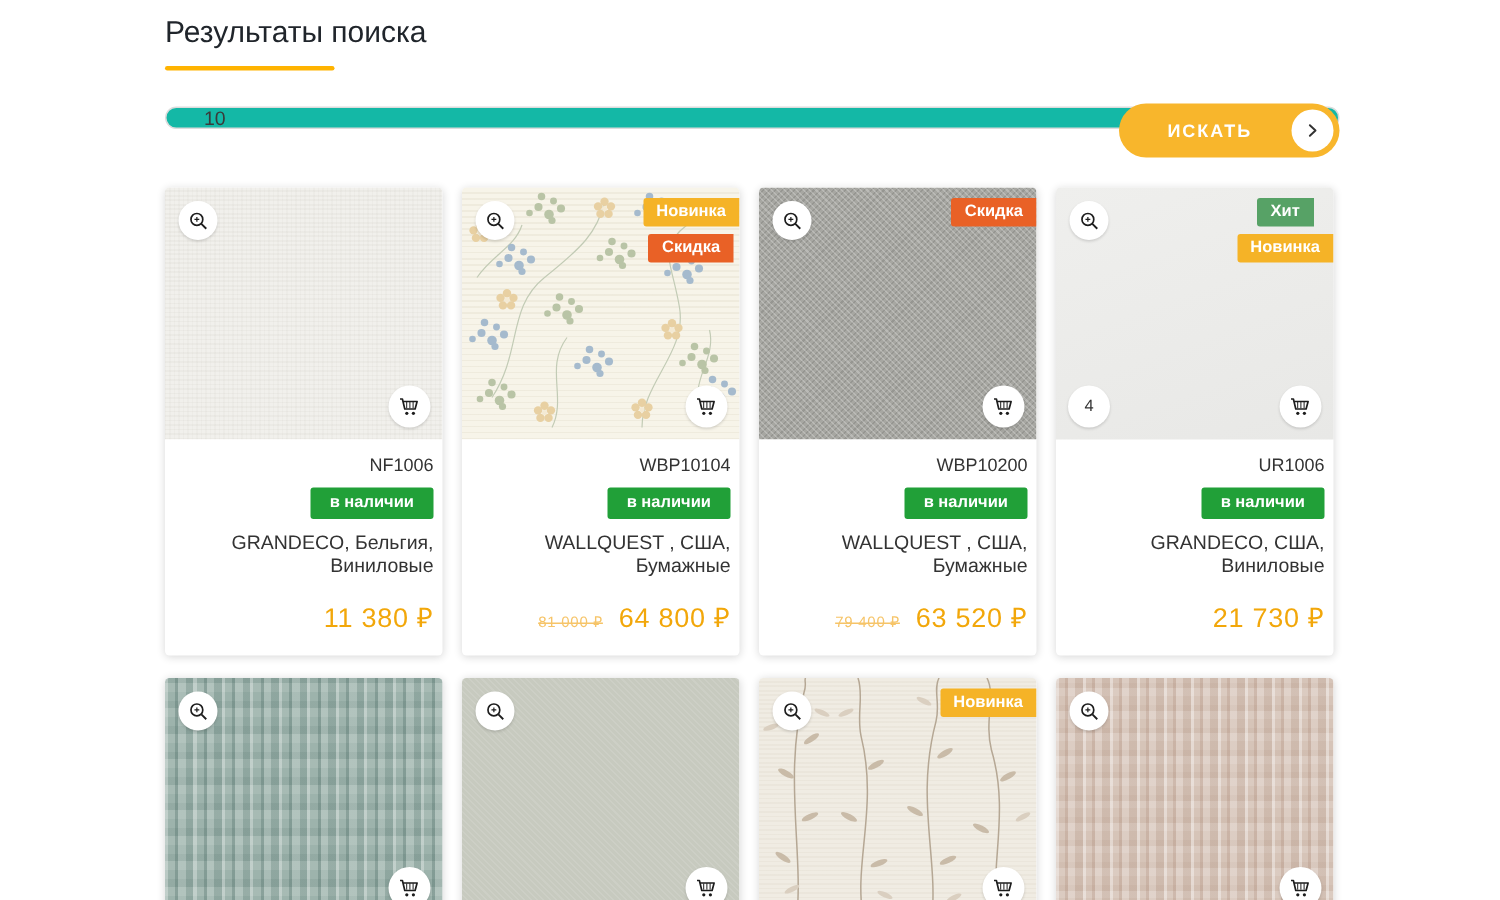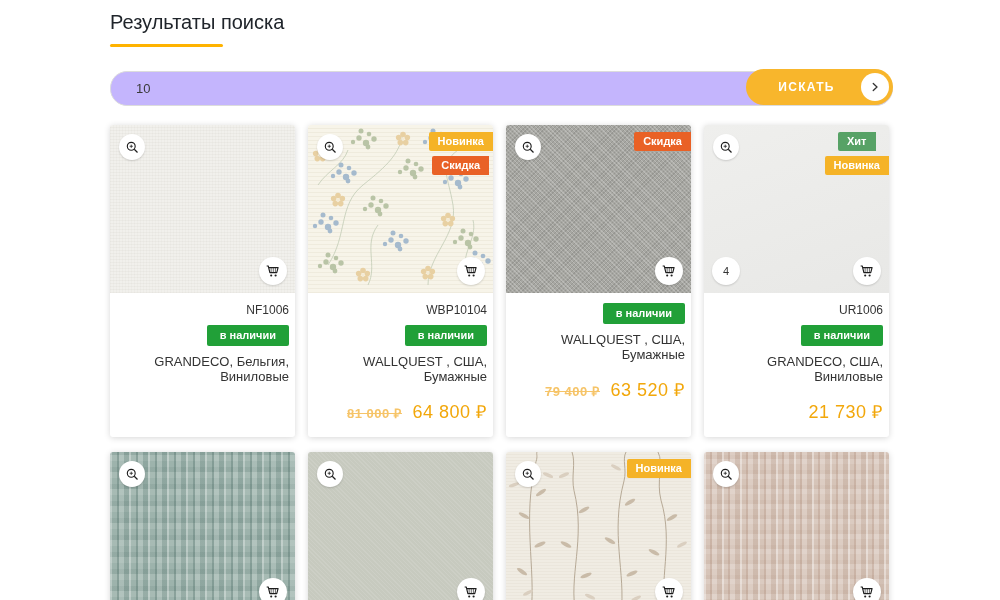--- a/index.html
+++ b/index.html
@@ -4,23 +4,23 @@
 <style>
   * { margin:0; padding:0; box-sizing:border-box; }
   html,body { width:1000px; height:600px; overflow:hidden; background:#ffffff;
     font-family:"Liberation Sans", sans-serif; }
   .page { position:relative; width:1000px; height:600px; }
 
   .page-title { position:absolute; left:110px; top:11px; font-size:20px; color:#20252b; font-weight:400; }
   .title-underline { position:absolute; left:110px; top:44px; width:113px; height:3px; background:#FFB300; border-radius:2px; }
 
   .search-row { position:absolute; left:110px; top:69px; width:783px; height:36px; }
-  .search-input { position:absolute; left:0; top:2px; width:783px; height:35px; border:1px solid #dcdcdc;
+  .search-input { position:absolute; left:0; top:2px; width:783px; height:15px; border:1px solid #dcdcdc;
     border-radius:17px; padding:0 160px 0 25px; font-size:13px; color:#3a3a3a; outline:none;
-    font-family:"Liberation Sans", sans-serif; background:#c4b5fd; }
+    font-family:"Liberation Sans", sans-serif; background:#14b8a6; }
   .search-btn { position:absolute; right:0; top:0; width:147px; height:36px; border:none; border-radius:18px;
     background:#F8B62C; cursor:pointer; display:flex; align-items:center; justify-content:center; }
   .search-btn-label { color:#fff; font-weight:bold; font-size:12px; letter-spacing:1.3px; padding-right:26px; }
   .search-btn-circle { position:absolute; right:4px; top:4px; width:28px; height:28px; border-radius:50%;
     background:#fff; display:flex; align-items:center; justify-content:center; }
 
   .grid { position:absolute; left:110px; top:125px; width:783px; }
   .cards-row { display:flex; gap:13px; margin-bottom:15px; }
   .card { width:185px; background:#fff; border-radius:3px; box-shadow:0 1px 6px rgba(0,0,0,0.16); cursor:pointer; }
   .card-image { position:relative; height:168px; border-radius:3px 3px 0 0; overflow:hidden; }
@@ -43,21 +43,21 @@
   .badge-sale { background:#E96126; }
   .badge-hit  { background:#57A266; }
 
   .card-info { padding:10px 6px 0; text-align:right; }
   .sku { font-size:12px; color:#333; margin-bottom:8px; }
   .stock-badge { display:inline-block; background:#21A038; color:#fff; font-size:11px; font-weight:bold;
     padding:4px 13px 5px; border-radius:2px; margin-bottom:8px; }
   .brand { font-size:13px; color:#333; }
   .price-row { margin-top:15px; padding-bottom:14px; font-size:18px; color:#F2A70A; font-weight:500;
     letter-spacing:0.5px; }
-  .old-price { font-size:13px; color:#F6C468; font-weight:bold; text-decoration:line-through; margin-right:5px; }
+  .old-price { font-size:10px; color:#F6C468; font-weight:normal; text-decoration:line-through; margin-right:5px; }
 
   .pattern-svg { position:absolute; inset:0; width:100%; height:100%; }
 
   
   .img-nf1006 { background-color:#f1f0ec;
     background-image:
       repeating-linear-gradient(0deg, rgba(160,155,140,0.07) 0 1px, transparent 1px 3px),
       repeating-linear-gradient(90deg, rgba(160,155,140,0.05) 0 1px, transparent 1px 3px); }
   .img-wbp10104 { background-color:#f7f4e9;
     background-image: repeating-linear-gradient(0deg, rgba(190,180,150,0.14) 0 1px, transparent 1px 4px); }
@@ -122,20 +122,23 @@
                 <path d="M9.2 7.5v6.2M12.4 7.2v6.5M15.6 7.2v6.5" stroke="#1d1d1d" stroke-width="1"></path>
                 <circle cx="9.3" cy="18.8" r="1.6" fill="#1d1d1d"></circle>
                 <circle cx="15.9" cy="18.8" r="1.6" fill="#1d1d1d"></circle>
               </svg>
           </button>
         </div>
         <div class="card-info">
           <div class="sku">NF1006</div>
           <span class="stock-badge">в наличии</span>
           <div class="brand">GRANDECO, Бельгия, Виниловые</div>
+          <div class="price-row">
+            <span>11 380 ₽</span>
+          </div>
         </div>
       </div>
 
       <div class="card">
         <div class="card-image img-wbp10104">
           <svg class="pattern-svg" viewBox="0 0 185 168" preserveAspectRatio="none">
             <g fill="none" stroke="#c2cbb5" stroke-width="0.8">
               <path d="M20,140 C40,110 30,80 55,60 S90,30 95,10"></path>
               <path d="M120,160 C120,130 150,110 145,80 S130,40 150,25"></path>
               <path d="M60,160 C70,140 55,120 70,100"></path>
@@ -225,20 +228,21 @@
           <button class="cart-btn">
             <svg width="16" height="16" viewBox="0 0 24 24">
                 <path d="M2.5 4.5h2.4l2.4 10h10.3l2-7.5H6" fill="none" stroke="#1d1d1d" stroke-width="1.7" stroke-linejoin="round"></path>
                 <path d="M9.2 7.5v6.2M12.4 7.2v6.5M15.6 7.2v6.5" stroke="#1d1d1d" stroke-width="1"></path>
                 <circle cx="9.3" cy="18.8" r="1.6" fill="#1d1d1d"></circle>
                 <circle cx="15.9" cy="18.8" r="1.6" fill="#1d1d1d"></circle>
               </svg>
           </button>
         </div>
         <div class="card-info">
+          <div class="sku">WBP10200</div>
           <span class="stock-badge">в наличии</span>
           <div class="brand">WALLQUEST , США, Бумажные</div>
           <div class="price-row">
             <span class="old-price">79 400 ₽</span>
             <span>63 520 ₽</span>
           </div>
         </div>
       </div>
 
       <div class="card">

